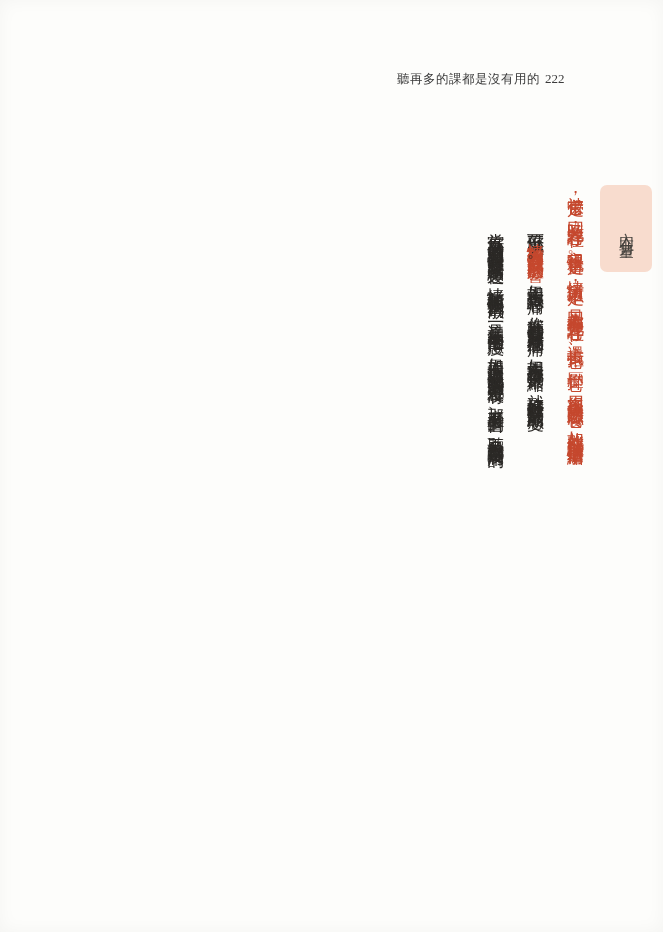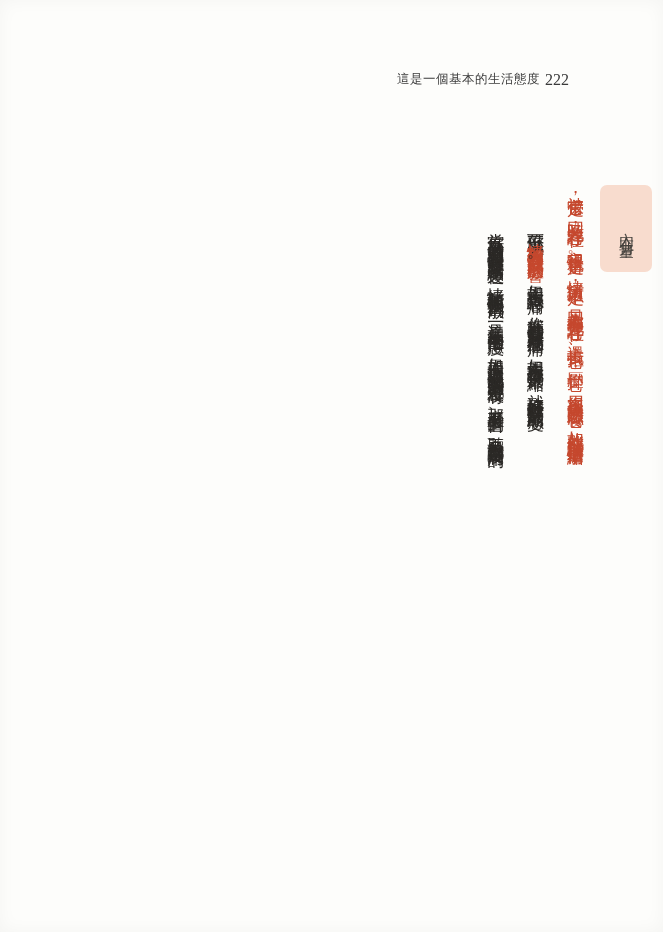--- a/index.html
+++ b/index.html
@@ -34,21 +34,21 @@
     top: 0;
     font-size: 12.5px;
     letter-spacing: 0.5px;
     color: #3a3a3a;
     white-space: nowrap;
   }
   .page-number {
     position: absolute;
     left: 545px;
     top: 0;
-    font-size: 16px;
+    font-size: 13px;
     color: #3a3a3a;
   }
 
   
   .side-tab {
     position: absolute;
     left: 600px;
     top: 185px;
     width: 52px;
     height: 87px;
@@ -91,21 +91,21 @@
   .red {
     color: var(--accent, #c5482e);
   }
 </style>
 </head>
 <body style="background: rgb(253, 253, 251);">
 
 <div class="page">
 
   <div class="header">
-    <span class="book-title">這是一個基本的生活態度</span>
+    <span class="book-title">聽再多的課都是沒有用的</span>
     <span class="page-number">222</span>
   </div>
 
   <div class="side-tab">
     <span class="side-tab-label">內在力量</span>
   </div>
 
   <div class="text-block" id="text-block">
       <p class=""><span class="red">被它帶走，同時又允許它存在，它很快就會走了。情緒之所以不走，是因為你非但不允許它存在，還去抗拒它、壓抑它，用很多不健康的想法滋養它，如此你就沒辦法穿透這個情緒了。</span></p>
       <p class="indent"><span>你可以感受一下</span><span class="red">情緒對你的身體造成什麼樣的影響</span><span>。如果它讓你覺得心痛，你就真的在身體層面好好感覺那個痛；如果它讓你覺得胃部緊縮，就請你好好體會胃部緊縮的感受。</span></p>

